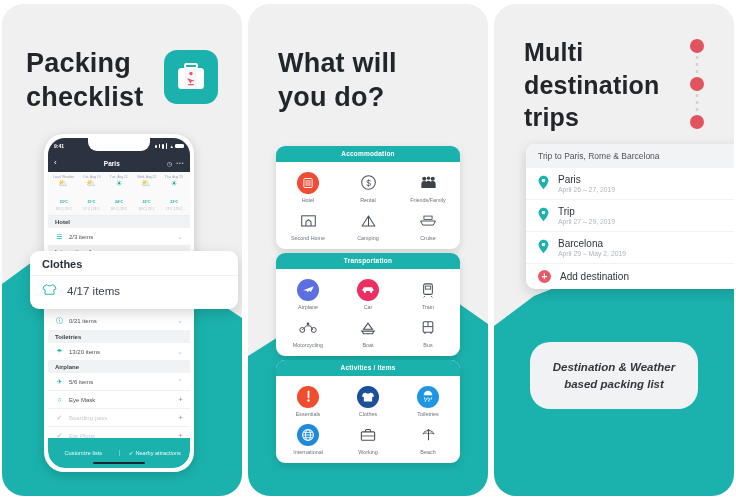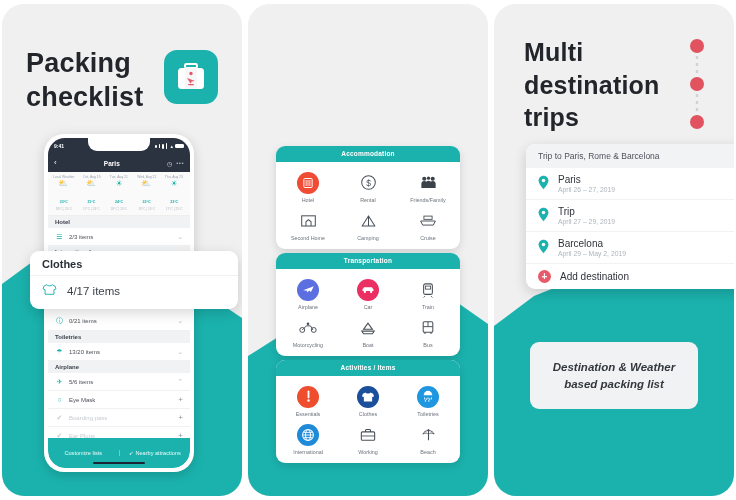--- a/index.html
+++ b/index.html
@@ -230,21 +230,21 @@
     width: 13px; height: 13px; border-radius: 50%;
     background: #e8596b; color: #fff;
     display: flex; align-items: center; justify-content: center;
     font-size: 10px; font-weight: 700; line-height: 1;
   }
   .add-lbl { font-size: 10px; color: #2f343b; }
 
   .promo-card {
     position: absolute; left: 36px; right: 36px; top: 338px;
     background: #f1f2f3;
-    border-radius: 9px;
+    border-radius: 20px;
     padding: 17px 10px;
     text-align: center;
     z-index: 7;
   }
   .promo-card span {
     font-size: 11.5px; font-style: italic; font-weight: 700;
     color: #32373e; line-height: 1.45;
     display: block;
   }
 </style>
@@ -411,20 +411,24 @@
 
   <div class="panel p2">
     <div class="panel-bg-top"></div>
 
     <div class="wave" style="height:350px;">
       <svg viewBox="0 0 240 350" preserveAspectRatio="none">
         <path d="M0,210 L150,115 L240,178 L240,350 L0,350 Z" fill="#1bb2ad"></path>
       </svg>
     </div>
 
+    <div class="headline">
+      <span style="white-space:pre-line">What will
+you do?</span>
+    </div>
 
 
     <div class="cat-card" style="top:142px">
       <div class="cat-head">Accommodation</div>
       <div class="cat-grid">
         <div class="cat-item">
           <div class="cat-ico filled" style="background:#ef4b35">
             <svg width="12" height="12" viewBox="0 0 16 16">
                 <rect x="2.5" y="2" width="11" height="12" rx="1" fill="none" stroke="#fff" stroke-width="1.3"></rect>
                 <path d="M5.5 4 v8 M8 4 v8 M10.5 4 v8" stroke="#fff" stroke-width="1.1"></path>

